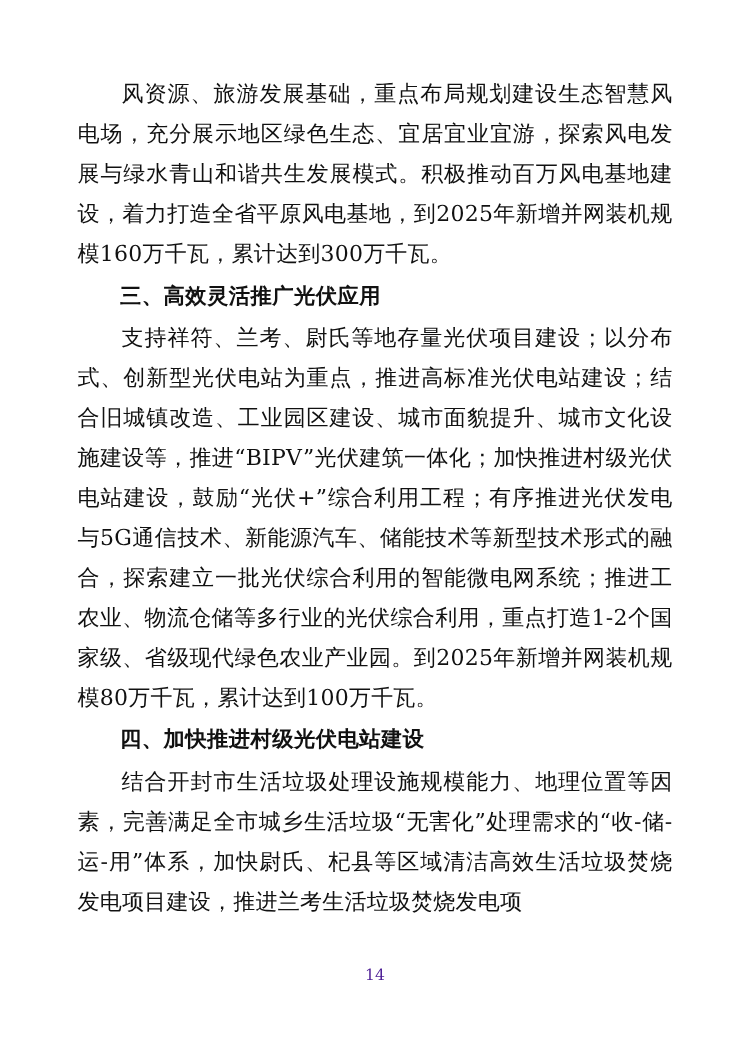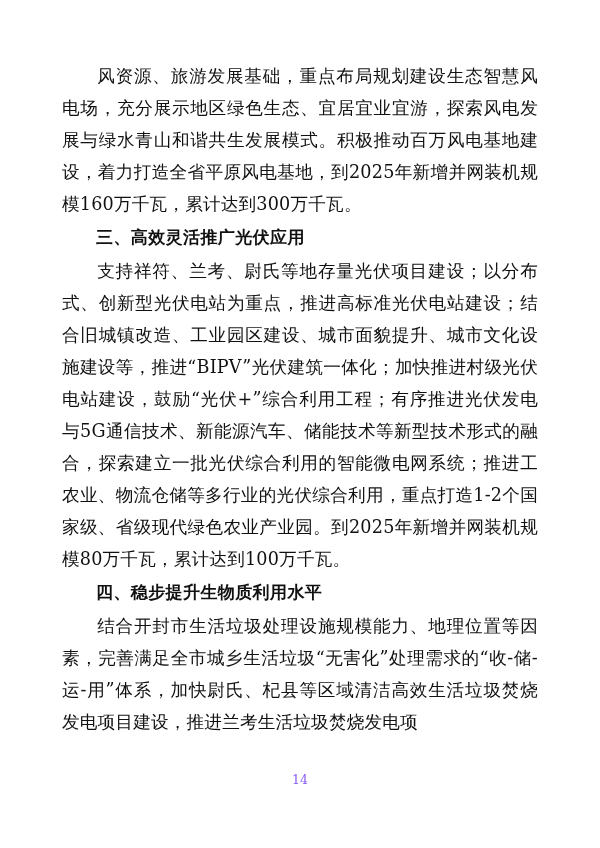--- a/index.html
+++ b/index.html
@@ -45,28 +45,28 @@
     letter-spacing: 0.4px;
   }
   .page-number {
     position: absolute;
     left: 0;
     right: 0;
     top: 772px;
     text-align: center;
     font-size: 12.5px;
     font-family: "DejaVu Serif", "Liberation Serif", serif;
-    color: #8b5cf6;
+    color: #4c1d95;
   }
 </style>
 </head>
 <body>
 
 <div class="page">
   <div class="page-inner">
     <p class="para indent">风资源、旅游发展基础，重点布局规划建设生态智慧风电场，充分展示地区绿色生态、宜居宜业宜游，探索风电发展与绿水青山和谐共生发展模式。积极推动百万风电基地建设，着力打造全省平原风电基地，到2025年新增并网装机规模160万千瓦，累计达到300万千瓦。</p>
     <p class="heading">三、高效灵活推广光伏应用</p>
     <p class="para indent">支持祥符、兰考、尉氏等地存量光伏项目建设；以分布式、创新型光伏电站为重点，推进高标准光伏电站建设；结合旧城镇改造、工业园区建设、城市面貌提升、城市文化设施建设等，推进“BIPV”光伏建筑一体化；加快推进村级光伏电站建设，鼓励“光伏+”综合利用工程；有序推进光伏发电与5G通信技术、新能源汽车、储能技术等新型技术形式的融合，探索建立一批光伏综合利用的智能微电网系统；推进工农业、物流仓储等多行业的光伏综合利用，重点打造1-2个国家级、省级现代绿色农业产业园。到2025年新增并网装机规模80万千瓦，累计达到100万千瓦。</p>
-    <p class="heading">四、稳步提升生物质利用水平</p>
+    <p class="heading">四、加快推进村级光伏电站建设</p>
     <p class="para indent">结合开封市生活垃圾处理设施规模能力、地理位置等因素，完善满足全市城乡生活垃圾“无害化”处理需求的“收-储-运-用”体系，加快尉氏、杞县等区域清洁高效生活垃圾焚烧发电项目建设，推进兰考生活垃圾焚烧发电项</p>
   </div>
   <div class="page-number">14</div>
 </div>
 
 </body></html>

